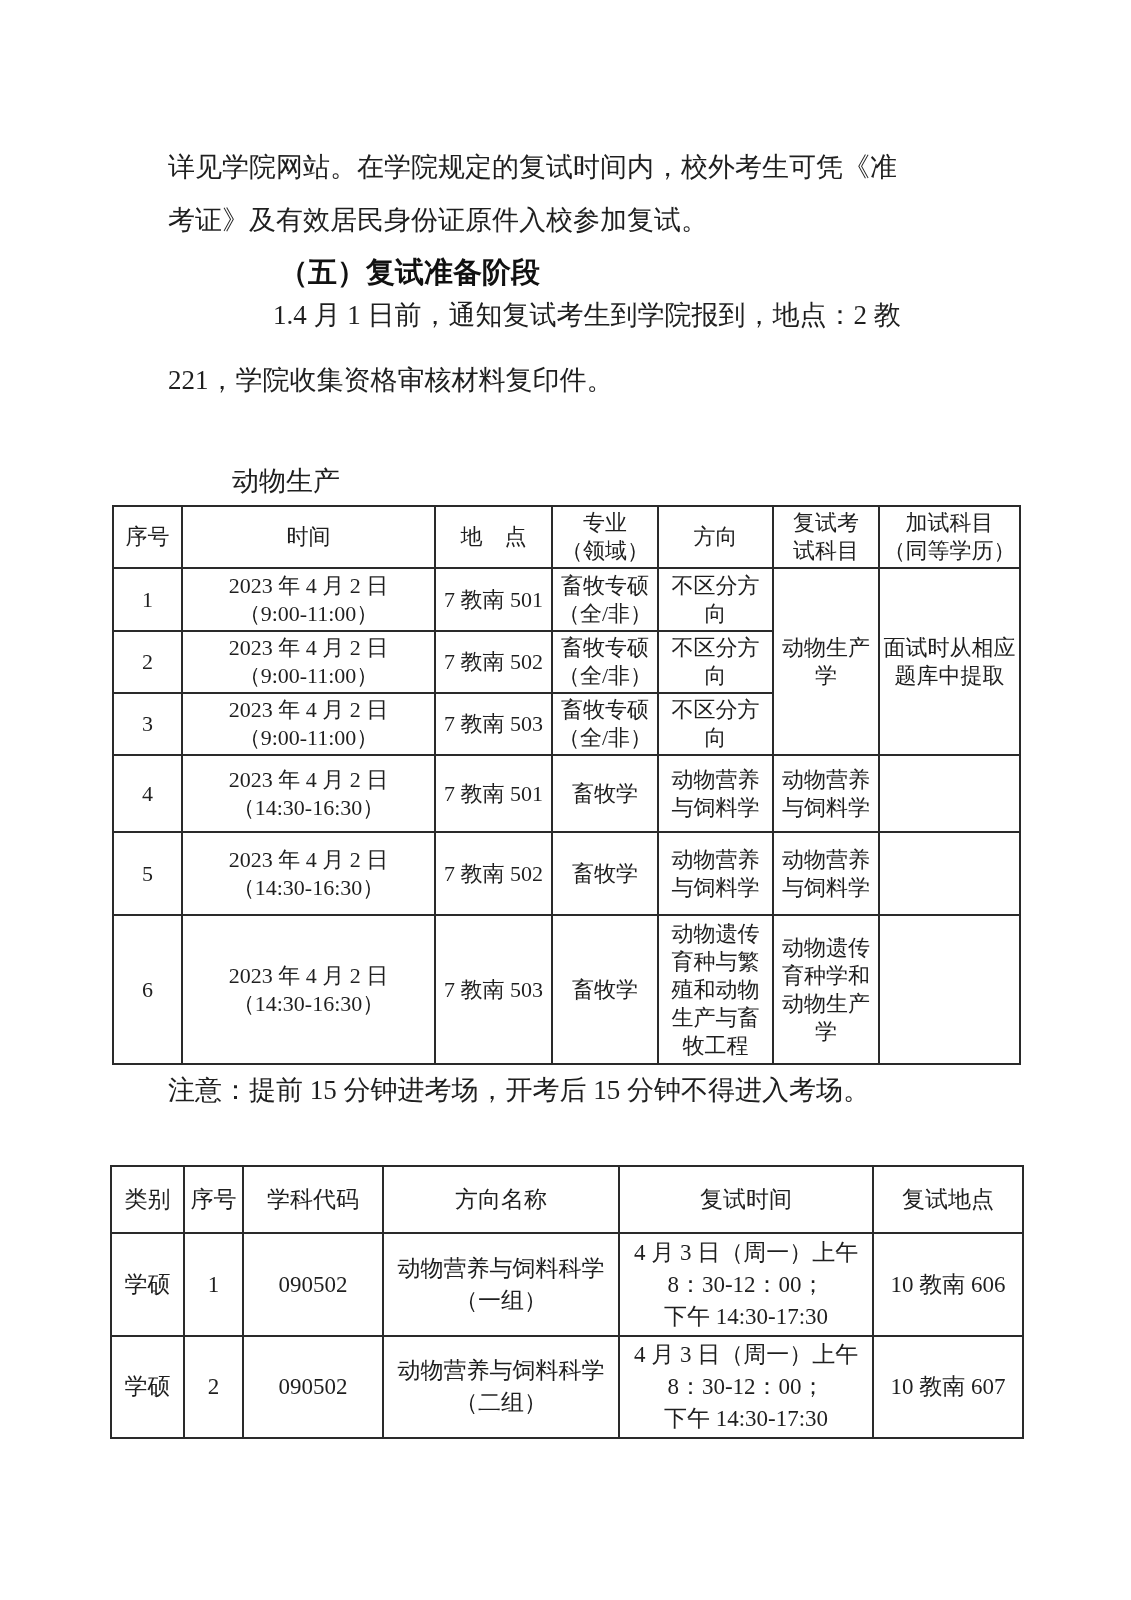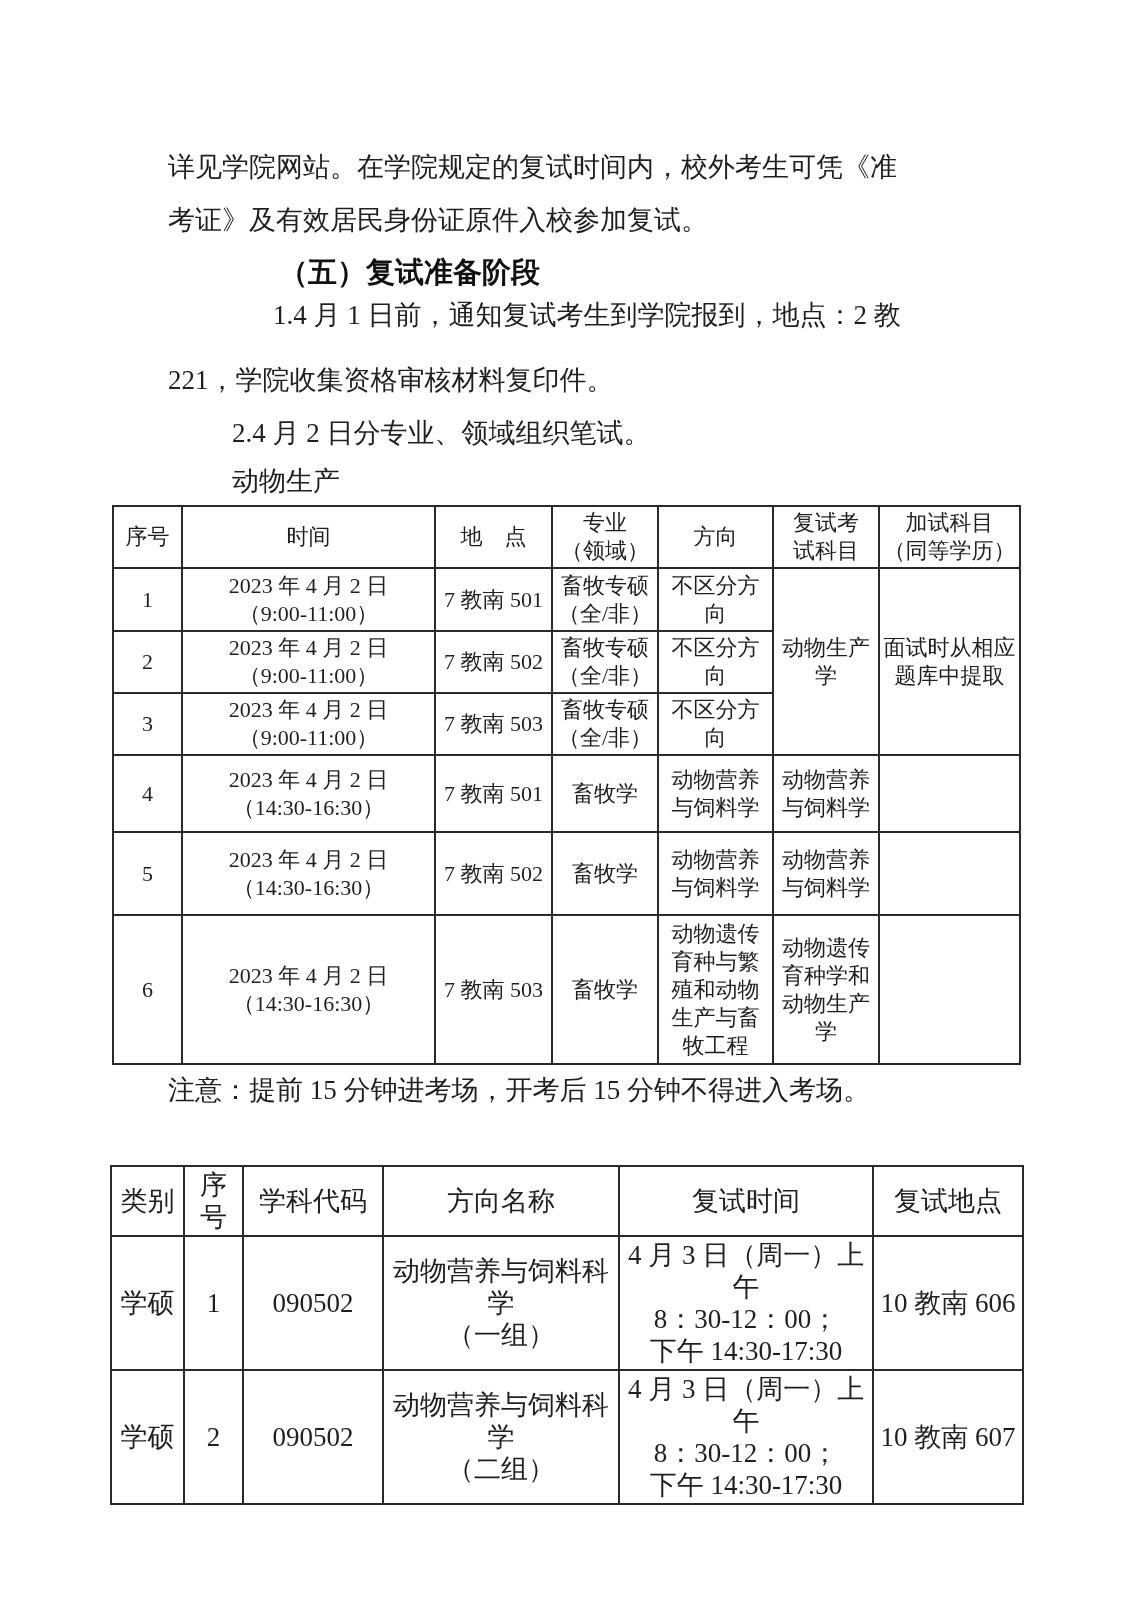--- a/index.html
+++ b/index.html
@@ -46,38 +46,37 @@
     left: 112px;
     top: 505px;
     width: 907px;
     font-size: 22px;
     line-height: 28px;
   }
   #interview-table {
     left: 110px;
     top: 1165px;
     width: 912px;
-    font-size: 27px;
+    font-size: 23px;
     line-height: 32px;
     border-radius: 26px;
   }
 </style>
 </head>
 <body>
 
 <div class="page">
 
   <div class="line" style="left:168px; top:152px;">详见学院网站。在学院规定的复试时间内，校外考生可凭《准</div>
   <div class="line" style="left:168px; top:205px;text-align:center;">考证》及有效居民身份证原件入校参加复试。</div>
 
   <div class="line heading" style="left:239px; top:256px;margin-left:40px;">（五）复试准备阶段</div>
 
   <div class="line" style="left:232px; top:300px;margin-left:41px;">1.4 月 1 日前，通知复试考生到学院报到，地点：2 教</div>
   <div class="line" style="left:168px; top:365px;">221，学院收集资格审核材料复印件。</div>
-  <div class="line" style="left:232px; top:418px;">2.4 月 2 日分专业、领域组织笔试。</div>
 
   <div class="line" style="left:232px; top:466px;">动物生产</div>
 
   <table class="doc-table" id="written-table">
     <colgroup>
       <col style="width:69px">
         <col style="width:253px">
         <col style="width:117px">
         <col style="width:106px">
         <col style="width:115px">

